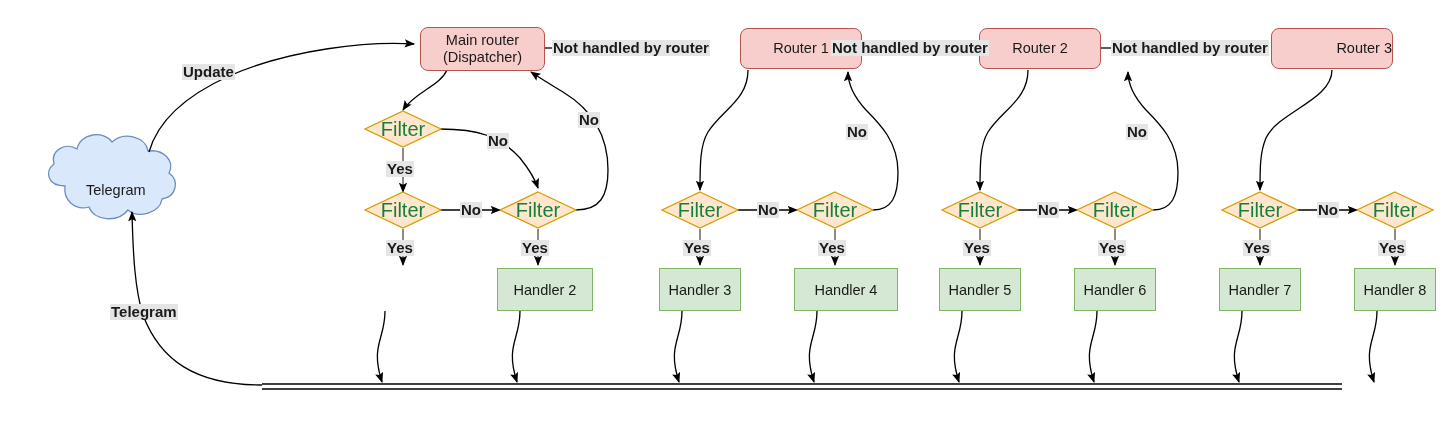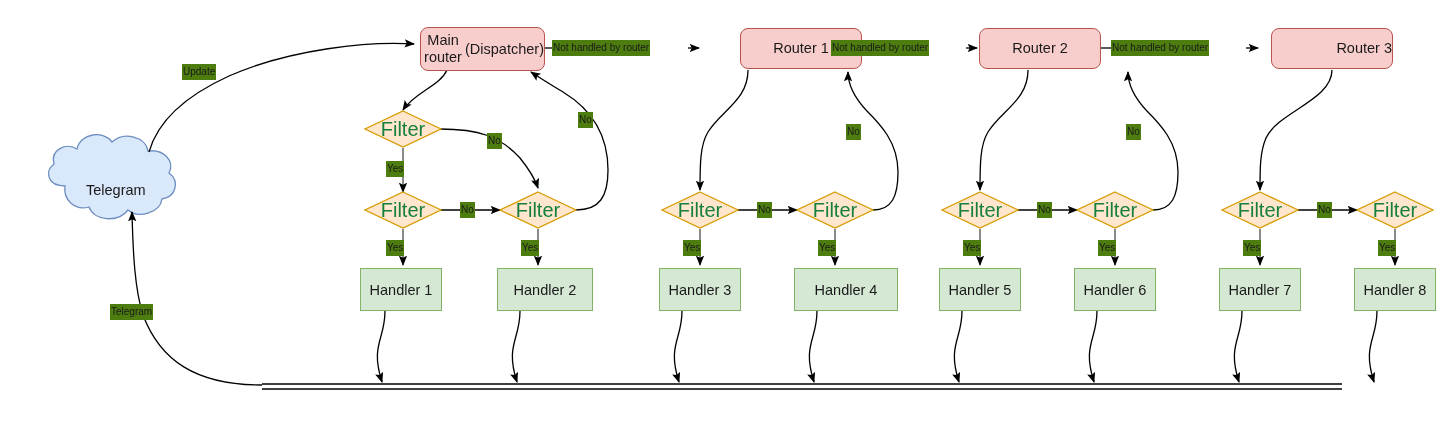--- a/index.html
+++ b/index.html
@@ -3,21 +3,21 @@
 <meta charset="utf-8">
 <style>
   html,body{margin:0;padding:0;background:#ffffff;}
   body{width:1451px;height:423px;font-family:"Liberation Sans",sans-serif;}
   #canvas{position:relative;width:1451px;height:423px;overflow:hidden;background:#fff;}
   #wires{position:absolute;left:0;top:0;width:1451px;height:423px;}
   .node{position:absolute;box-sizing:border-box;display:flex;align-items:center;justify-content:center;text-align:center;}
   .router{background:#f8cecc;border:1px solid #b85450;border-radius:8px;color:#1a1a1a;font-size:14.5px;line-height:17px;}
   .handler{background:#d5e8d4;border:1px solid #82b366;color:#1a1a1a;font-size:14.5px;}
   .diamond-lbl{position:absolute;left:0;top:0;width:100%;height:100%;display:flex;align-items:center;justify-content:center;font-size:20px;color:#15803d;}
-  .edge-lbl{position:absolute;font-size:10px;color:#1a1a1a;background:#4d7c0f;white-space:nowrap;padding:0 1px;line-height:16px;}
+  .edge-lbl{position:absolute;font-size:15px;color:#1a1a1a;background:#e5e5e5;white-space:nowrap;padding:0 1px;line-height:16px;font-weight:bold;}
   .cloud-lbl{position:absolute;font-size:14.5px;color:#1a1a1a;white-space:nowrap;}
 </style>
 </head>
 <body>
 
 <div id="canvas">
 
   <svg id="wires" viewBox="0 0 1451 423" xmlns="http://www.w3.org/2000/svg">
     <defs>
       <marker id="ah" markerWidth="9" markerHeight="9" refX="7.2" refY="3.2" orient="auto" markerUnits="strokeWidth">
@@ -100,21 +100,21 @@
         <path d="M980,192 L1018,210 L980,228 L942,210 Z"></path>
         <path d="M1115,192 L1153,210 L1115,228 L1077,210 Z"></path>
         <path d="M1260,192 L1298,210 L1260,228 L1222,210 Z"></path>
         <path d="M1395,192 L1433,210 L1395,228 L1357,210 Z"></path>
       </g>
     </g>
   </svg>
 
   <div class="cloud-lbl" style="left:86px;top:182px;">Telegram</div>
 
-  <div class="node router" style="left:420px;top:27px;width:125px;height:44px;flex-direction:row;">
+  <div class="node router" style="left:420px;top:27px;width:125px;height:44px;flex-direction:column;">
     <span>Main router</span>
     <span>(Dispatcher)</span>
   </div>
   <div class="node router" style="left:700px;top:28px;width:122px;height:41px;margin-left:40px;">
     <span>Router 1</span>
   </div>
   <div class="node router" style="left:979px;top:28px;width:122px;height:41px;">
     <span>Router 2</span>
   </div>
   <div class="node router" style="left:1271px;top:28px;width:122px;height:41px;justify-content:flex-end;">
@@ -124,23 +124,20 @@
   <div class="diamond-lbl" style="left:365px;top:111px;width:76px;height:36px;">Filter</div>
   <div class="diamond-lbl" style="left:365px;top:192px;width:76px;height:36px;">Filter</div>
   <div class="diamond-lbl" style="left:500px;top:192px;width:76px;height:36px;">Filter</div>
   <div class="diamond-lbl" style="left:662px;top:192px;width:76px;height:36px;">Filter</div>
   <div class="diamond-lbl" style="left:797px;top:192px;width:76px;height:36px;">Filter</div>
   <div class="diamond-lbl" style="left:942px;top:192px;width:76px;height:36px;">Filter</div>
   <div class="diamond-lbl" style="left:1077px;top:192px;width:76px;height:36px;">Filter</div>
   <div class="diamond-lbl" style="left:1222px;top:192px;width:76px;height:36px;">Filter</div>
   <div class="diamond-lbl" style="left:1357px;top:192px;width:76px;height:36px;">Filter</div>
 
-  <div class="node handler" style="left:360px;top:268px;width:82px;height:43px;">
-    <span>Handler 1</span>
-    </div>
   <div class="node handler" style="left:497px;top:268px;width:96px;height:43px;">
     <span>Handler 2</span>
     </div>
   <div class="node handler" style="left:659px;top:268px;width:82px;height:43px;">
     <span>Handler 3</span>
     </div>
   <div class="node handler" style="left:794px;top:268px;width:104px;height:43px;">
     <span>Handler 4</span>
     </div>
   <div class="node handler" style="left:939px;top:268px;width:82px;height:43px;">

